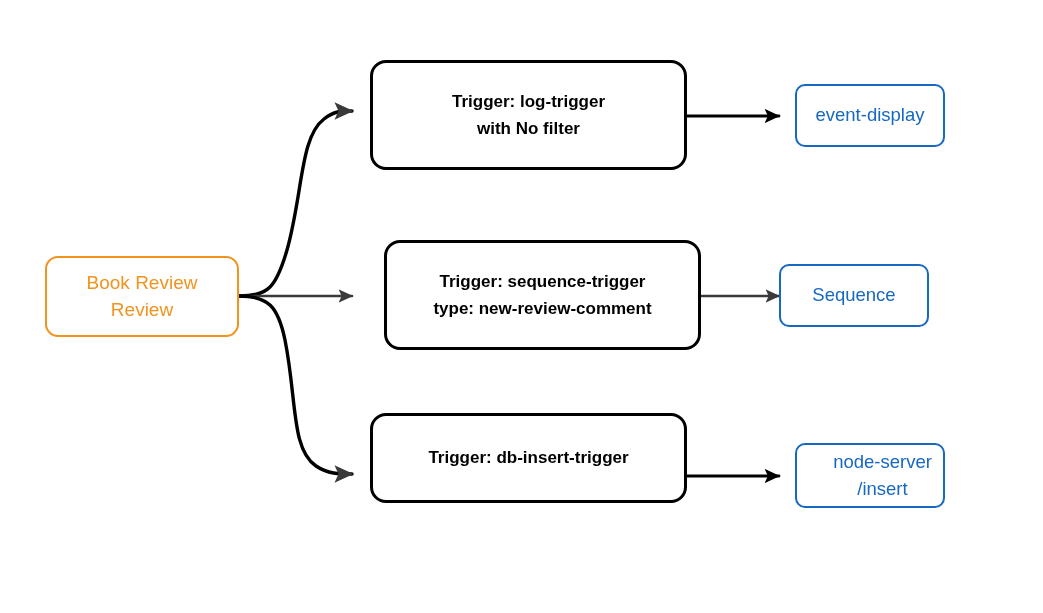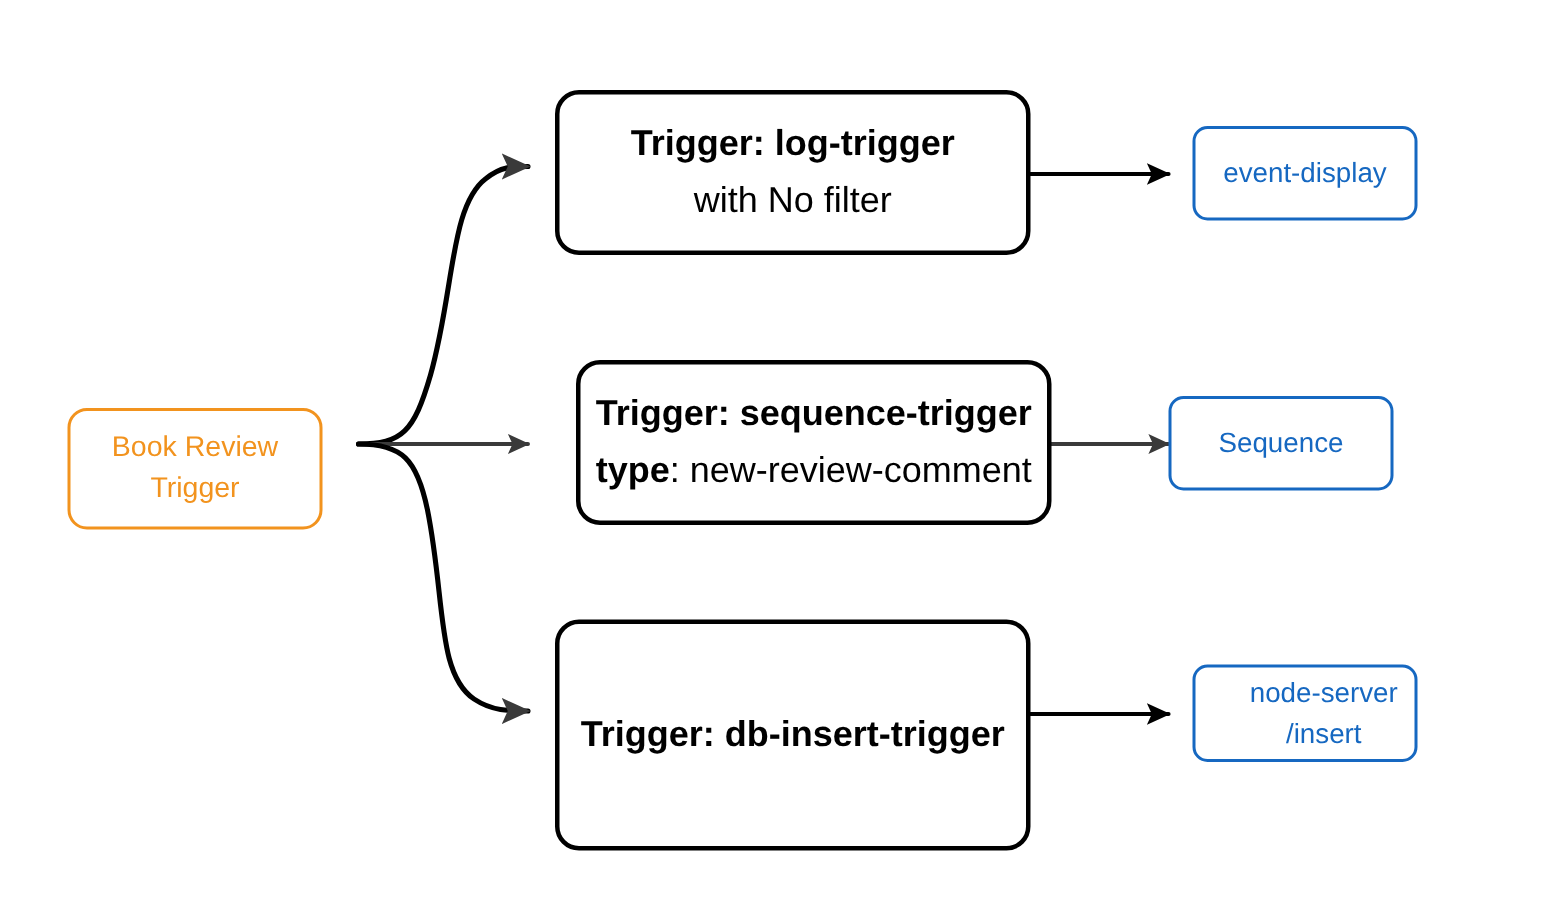--- a/index.html
+++ b/index.html
@@ -47,32 +47,32 @@
   }
   .node-broker .line {
     display: block;
     white-space: nowrap;
   }
   
   .node-trigger {
     border: 3px solid #000000;
     border-radius: 16px;
     color: #000000;
-    font-size: 24px;
+    font-size: 17px;
     line-height: 1.6;
   }
   .node-trigger .line {
     display: block;
     white-space: nowrap;
   }
   .node-trigger .b {
     font-weight: 700;
   }
   .node-trigger .n {
-    font-weight: 400;
+    font-weight: 700;
     margin-top: 16px;
   }
   
   .node-target {
     border: 2.5px solid #1668c1;
     border-radius: 10px;
     color: #1668c1;
     font-size: 18.5px;
     line-height: 1.45;
     font-weight: 400;
@@ -103,44 +103,44 @@
 
     <path d="M 239 296 C 268 296, 278 306, 285 340 C 297 400, 291 449, 316 466 C 328 474, 339 474, 352 474" fill="none" stroke="#000000" stroke-width="3.4" stroke-linecap="round" marker-end="url(#arrow-dark)"></path>
 
     <path d="M 687 116 L 779 116" fill="none" stroke="#000000" stroke-width="2.8" stroke-linecap="round" marker-end="url(#arrow-black)"></path>
 
     <path d="M 687 296 L 779 296" fill="none" stroke="#3a3a3a" stroke-width="2.6" stroke-linecap="round" marker-end="url(#arrow-dark)"></path>
 
     <path d="M 687 476 L 779 476" fill="none" stroke="#000000" stroke-width="2.8" stroke-linecap="round" marker-end="url(#arrow-black)"></path>
   </svg>
 
-  <div class="node node-broker" style="left:45px; top:256px; width:170px; height:81px;margin-top:16px;">
+  <div class="node node-broker" style="left:45px; top:256px; width:194px; height:81px;">
     <span class="line">Book Review</span>
-    <span class="line">Trigger</span>
+    <span class="line">Review</span>
   </div>
 
   <div class="node node-trigger" style="left:370px; top:60px; width:317px; height:110px;">
     <span class="line">
       <span class="b">Trigger: log-trigger</span>
     </span>
     <span class="line">
       <span class="b"></span><span class="n">with No filter</span>
     </span>
   </div>
 
   <div class="node node-trigger" style="left:384px; top:240px; width:317px; height:110px;">
     <span class="line">
       <span class="b">Trigger: sequence-trigger</span>
     </span>
     <span class="line">
       <span class="b">type</span><span class="n">: new-review-comment</span>
     </span>
   </div>
 
-  <div class="node node-trigger" style="left:370px; top:413px; width:317px; height:154px;">
+  <div class="node node-trigger" style="left:370px; top:413px; width:317px; height:90px;">
     <span class="line">
       <span class="b">Trigger: db-insert-trigger</span>
     </span>
   </div>
 
   <div class="node node-target" style="left:795px; top:84px; width:150px; height:63px;">
     <span class="line">event-display</span>
   </div>
 
   <div class="node node-target" style="left:779px; top:264px; width:150px; height:63px;">

